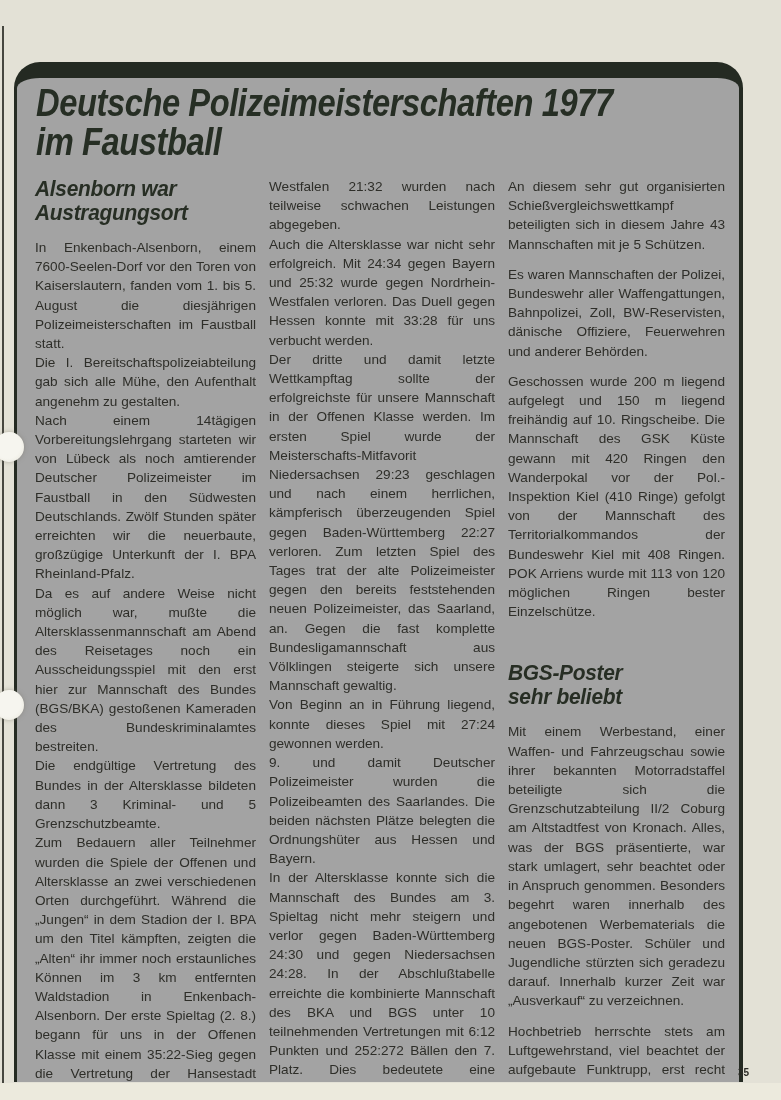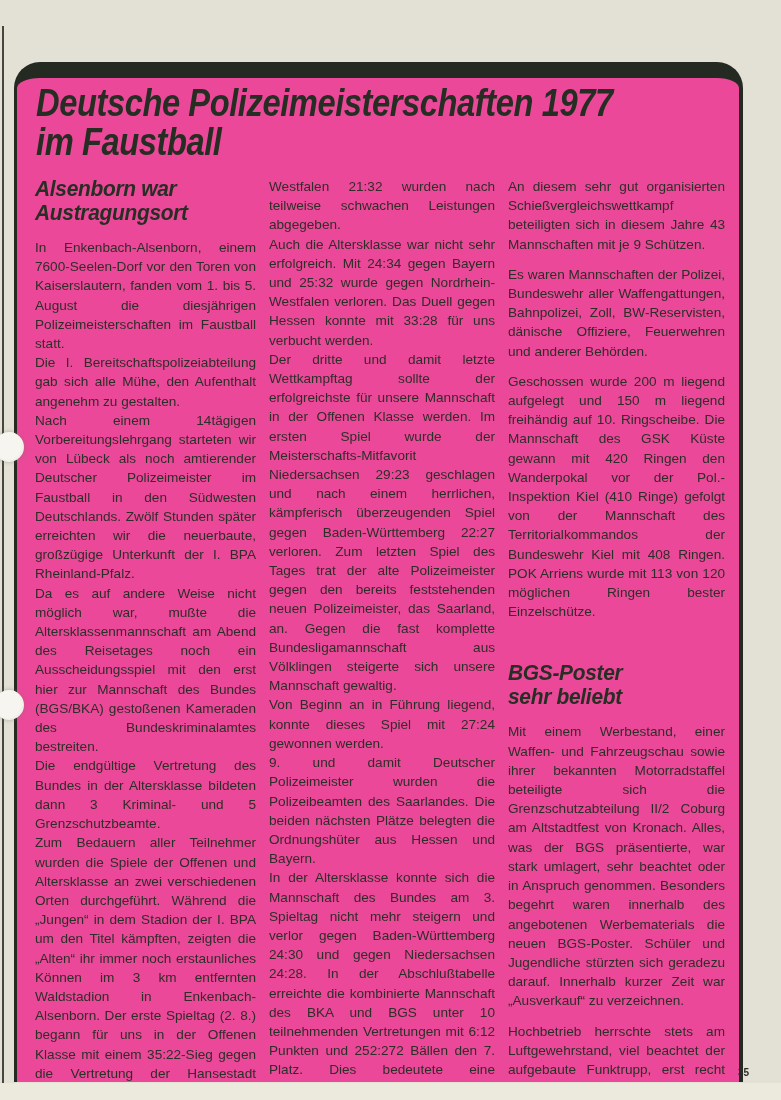--- a/index.html
+++ b/index.html
@@ -16,21 +16,21 @@
   .bottom-strip{
     position:absolute;left:0;right:0;bottom:0;height:17px;
     background:#eceadd;
   }
   .frame{
     position:absolute;left:14px;top:62px;right:38px;bottom:18px;
     border-top:16px solid #242a22;
     border-left:3px solid #242a22;
     border-right:4px solid #242a22;
     border-radius:26px 26px 0 0;
-    background:#ec4899;
+    background:#a3a3a3;
     box-sizing:border-box;
     padding:4px 14px 0 18px;
     overflow:hidden;
   }
   .page-title{
     color:#262e24;font-style:italic;font-weight:bold;
     font-size:38px;line-height:39px;margin:2px 0 0 1px;
   }
   .title-line{
     display:inline-block;white-space:nowrap;
@@ -105,21 +105,21 @@
       <p class="body">Westfalen 21:32 wurden nach teilweise schwachen Leistungen abgegeben.</p>
       <p class="body">Auch die Altersklasse war nicht sehr erfolgreich. Mit 24:34 gegen Bayern und 25:32 wurde gegen Nordrhein-Westfalen verloren. Das Duell gegen Hessen konnte mit 33:28 für uns verbucht werden.</p>
       <p class="body">Der dritte und damit letzte Wettkampftag sollte der erfolgreichste für unsere Mannschaft in der Offenen Klasse werden. Im ersten Spiel wurde der Meisterschafts-Mitfavorit Niedersachsen 29:23 geschlagen und nach einem herrlichen, kämpferisch überzeugenden Spiel gegen Baden-Württemberg 22:27 verloren. Zum letzten Spiel des Tages trat der alte Polizeimeister gegen den bereits feststehenden neuen Polizeimeister, das Saarland, an. Gegen die fast komplette Bundesligamannschaft aus Völklingen steigerte sich unsere Mannschaft gewaltig.</p>
       <p class="body">Von Beginn an in Führung liegend, konnte dieses Spiel mit 27:24 gewonnen werden.</p>
       <p class="body">9. und damit Deutscher Polizeimeister wurden die Polizeibeamten des Saarlandes. Die beiden nächsten Plätze belegten die Ordnungshüter aus Hessen und Bayern.</p>
       <p class="body">In der Altersklasse konnte sich die Mannschaft des Bundes am 3. Spieltag nicht mehr steigern und verlor gegen Baden-Württemberg 24:30 und gegen Niedersachsen 24:28. In der Abschlußtabelle erreichte die kombinierte Mannschaft des BKA und BGS unter 10 teilnehmenden Vertretungen mit 6:12 Punkten und 252:272 Bällen den 7. Platz. Dies bedeutete eine Verbesserung von 2 Plätzen gegenüber der Meisterschaft 1975 in Berlin.</p>
 
     </div>
 
     <div class="col col3">
-      <p class="body">An diesem sehr gut organisierten Schießvergleichswettkampf beteiligten sich in diesem Jahre 43 Mannschaften mit je 9 Schützen.</p>
+      <p class="body">An diesem sehr gut organisierten Schießvergleichswettkampf beteiligten sich in diesem Jahre 43 Mannschaften mit je 5 Schützen.</p>
       <p class="body">Es waren Mannschaften der Polizei, Bundeswehr aller Waffengattungen, Bahnpolizei, Zoll, BW-Reservisten, dänische Offiziere, Feuerwehren und anderer Behörden.</p>
       <p class="body">Geschossen wurde 200 m liegend aufgelegt und 150 m liegend freihändig auf 10. Ringscheibe. Die Mannschaft des GSK Küste gewann mit 420 Ringen den Wanderpokal vor der Pol.-Inspektion Kiel (410 Ringe) gefolgt von der Mannschaft des Territorialkommandos der Bundeswehr Kiel mit 408 Ringen. POK Arriens wurde mit 113 von 120 möglichen Ringen bester Einzelschütze.</p>
 
       <div class="gap-before-heading"></div>
 
       <h2 class="section-heading">
         <span class="hline">BGS-Poster</span><br>
         <span class="hline">sehr beliebt</span>
       </h2>
       <p class="body">Mit einem Werbestand, einer Waffen- und Fahrzeugschau sowie ihrer bekannten Motorradstaffel beteiligte sich die Grenzschutzabteilung II/2 Coburg am Altstadtfest von Kronach. Alles, was der BGS präsentierte, war stark umlagert, sehr beachtet oder in Anspruch genommen. Besonders begehrt waren innerhalb des angebotenen Werbematerials die neuen BGS-Poster. Schüler und Jugendliche stürzten sich geradezu darauf. Innerhalb kurzer Zeit war „Ausverkauf“ zu verzeichnen.</p>

